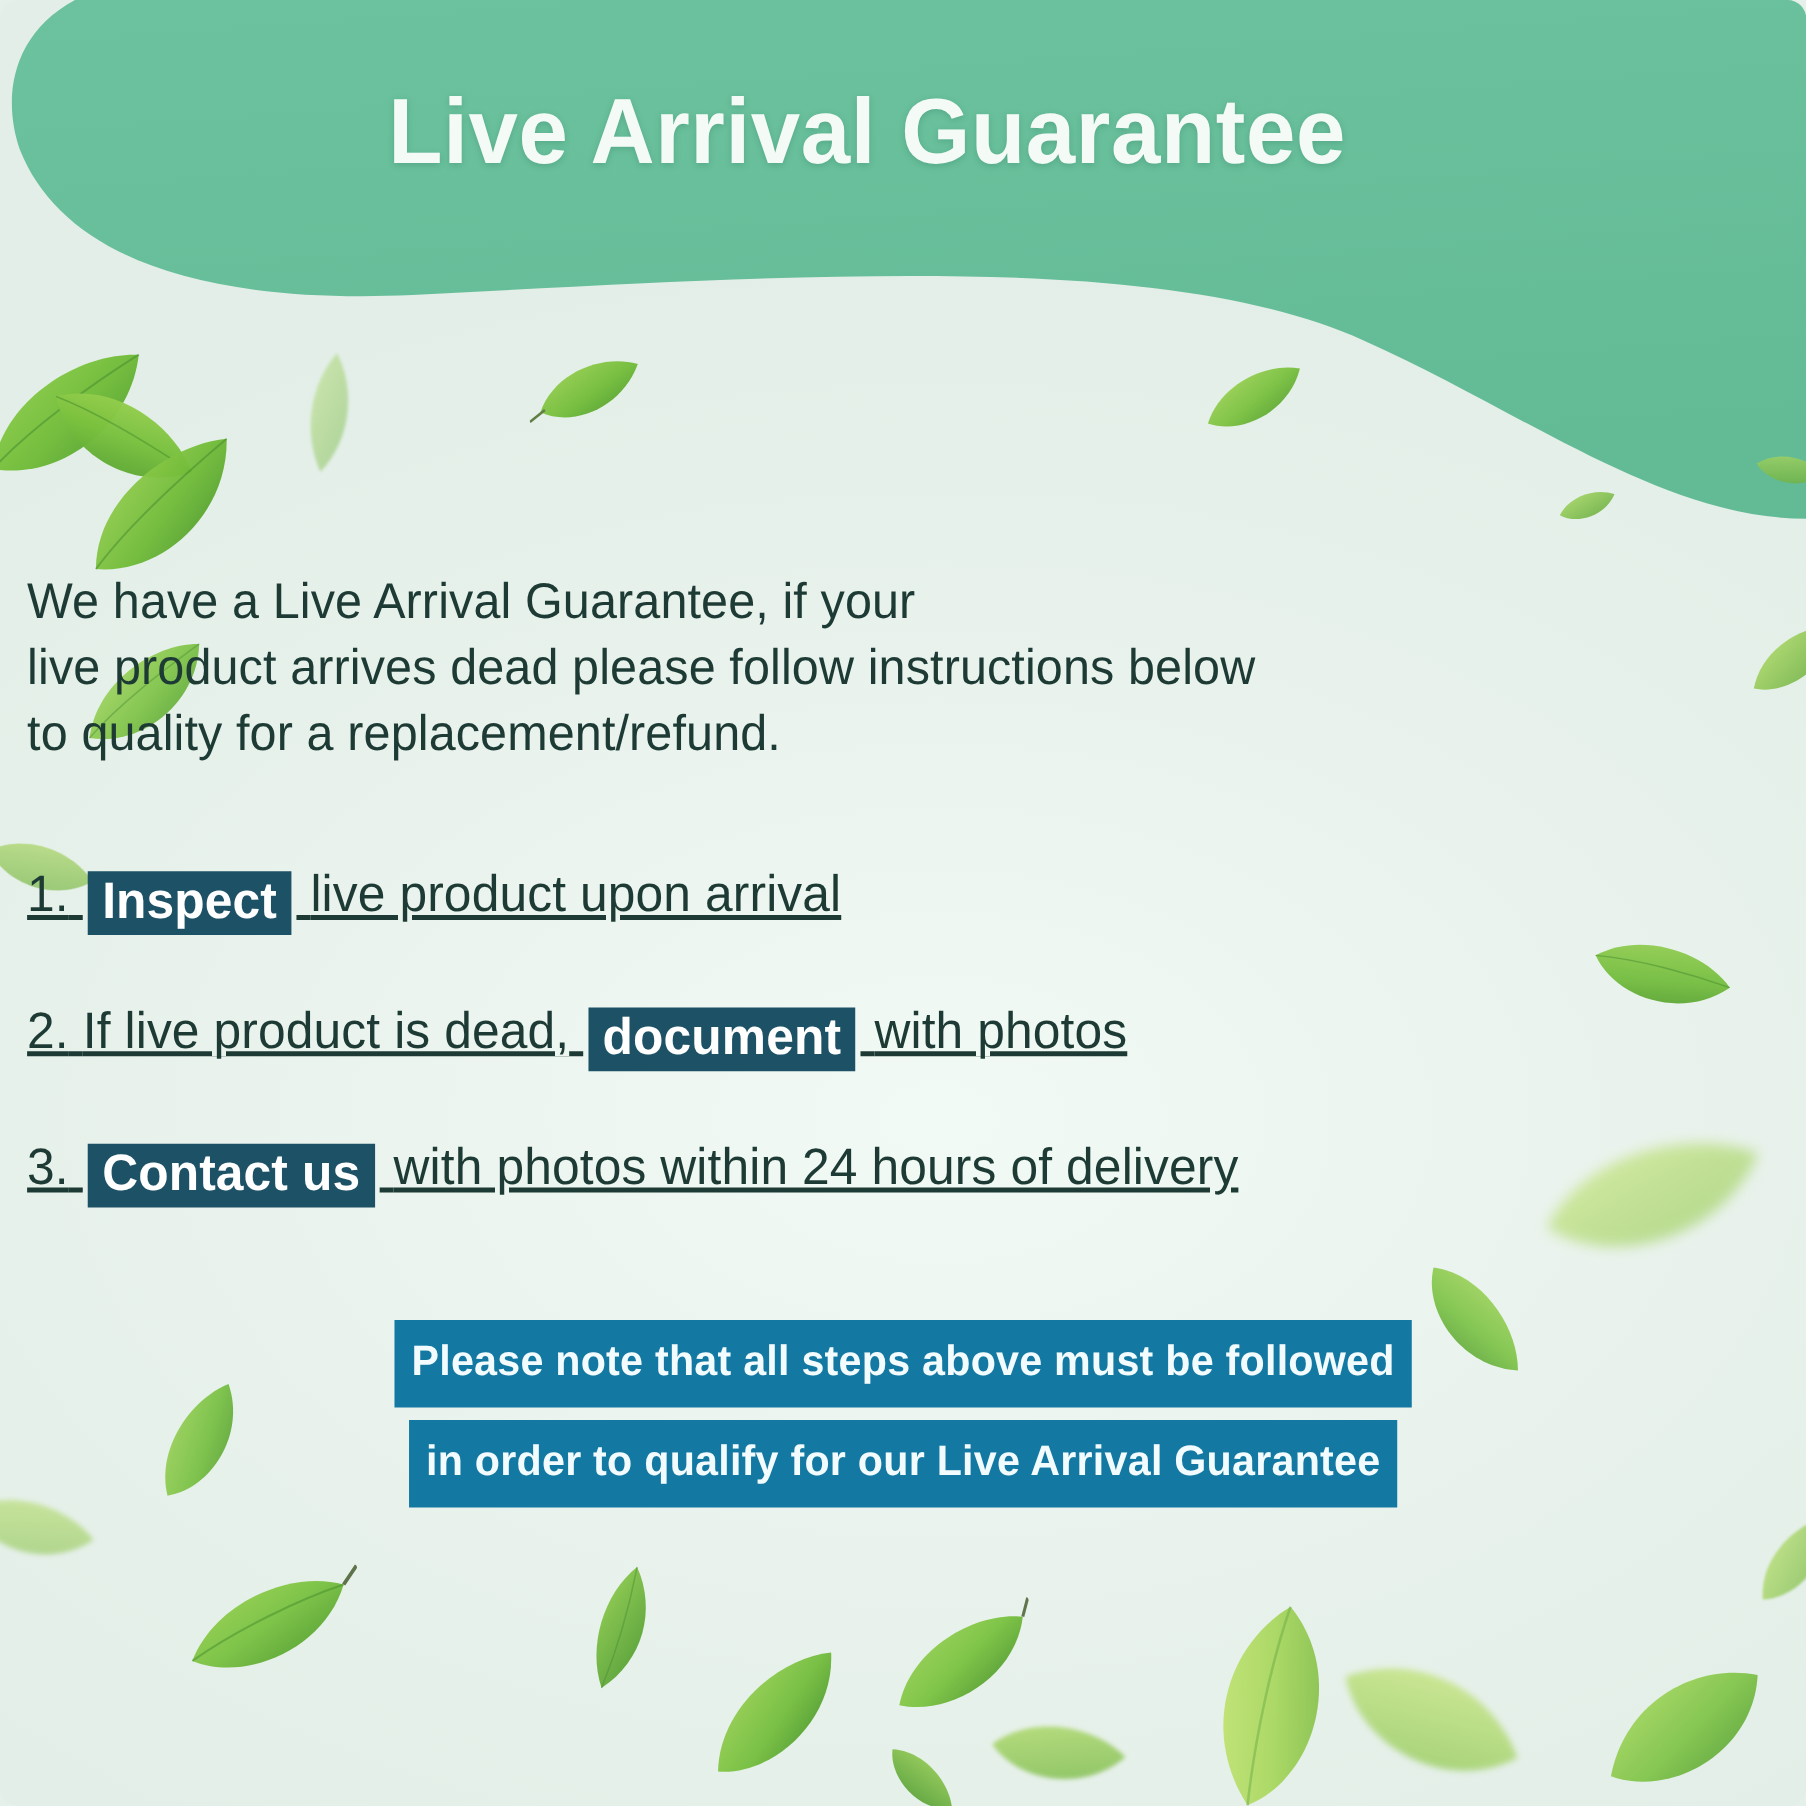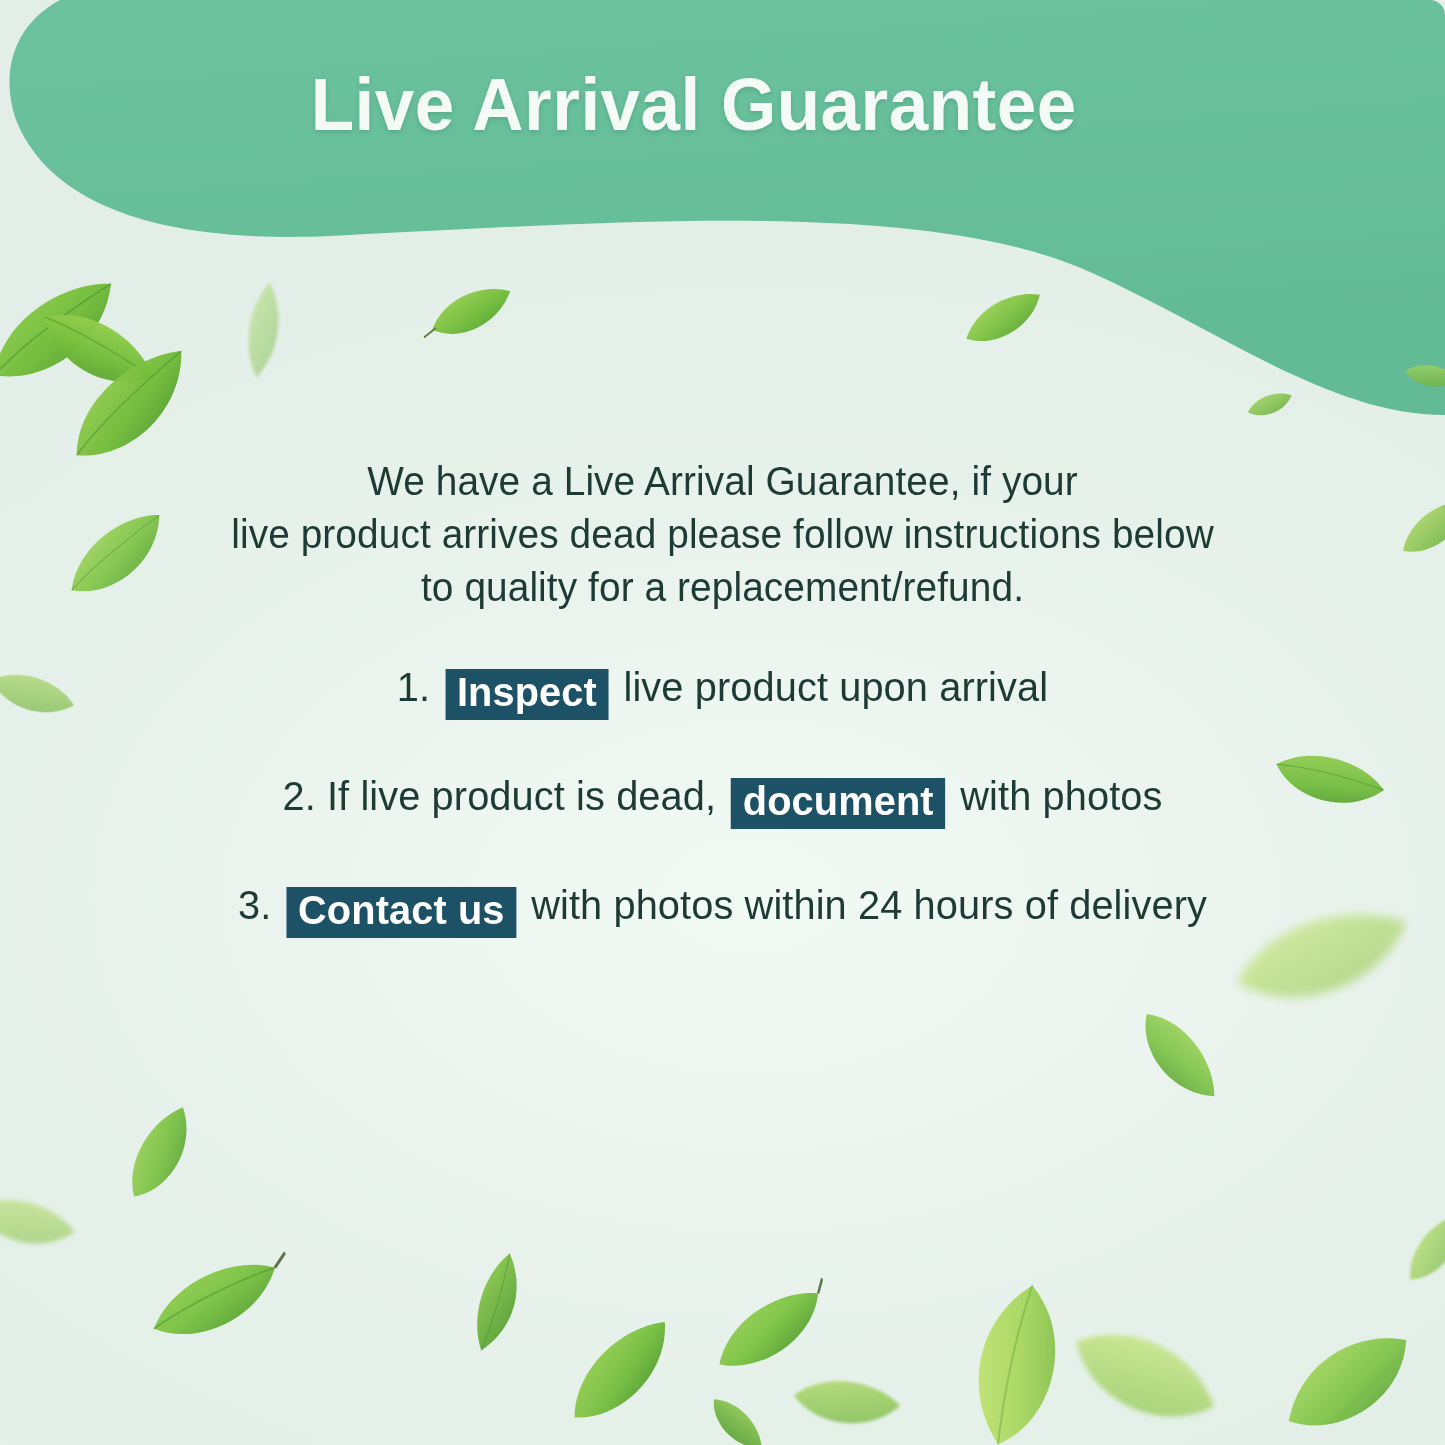--- a/index.html
+++ b/index.html
@@ -55,35 +55,34 @@
   .leaves.behind { z-index:1; }
   .leaf { position:absolute; }
   .leaf svg { display:block; width:100%; height:100%; }
 
   
   .content {
     position:absolute;
     z-index:4;
     left:0; right:0;
     top:455px;
-    text-align:center;
     color:#1d3b34;
   }
 
   .intro {
     font-size:40px;
     line-height:1.33;
     font-weight:500;
     color:#1d3b34;
     letter-spacing:0.1px;
     transform:scaleX(0.97);
   }
   .intro div { white-space:nowrap; }
 
-  .steps { margin-top:48px; }
+  .steps { margin-top:76px;text-decoration:underline; }
   .step {
     font-size:41px;
     line-height:1.2;
     color:#1d3b34;
     margin-bottom:57px;
     white-space:nowrap;
     letter-spacing:0.1px;
     transform:scaleX(0.97);
   }
   .step:last-child { margin-bottom:0; }
@@ -512,16 +511,20 @@
       </div>
 
       <div class="step">
         <span class="num">3.</span>
         <span class="hl">Contact us</span>
         <span>with photos within 24 hours of delivery</span>
       </div>
 
     </div>
 
+    <div class="notes">
+      <div class="note">Please note that all steps above must be followed</div>
+      <div class="note">in order to qualify for our Live Arrival Guarantee</div>
+    </div>
 
   </div>
 
 </div>
 
 </body></html>

